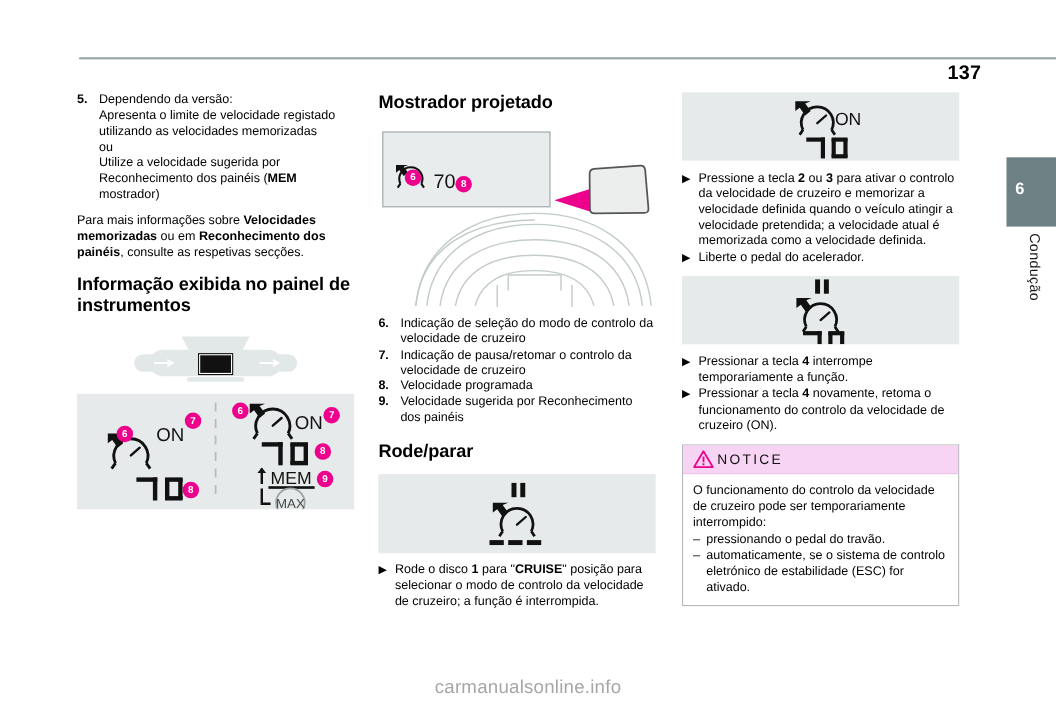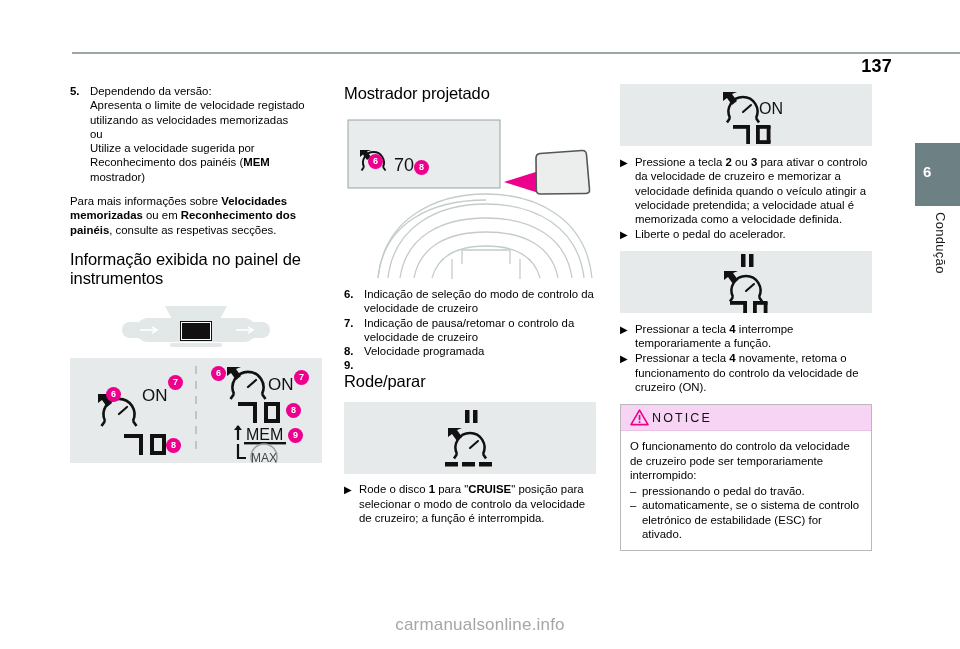--- a/index.html
+++ b/index.html
@@ -45,21 +45,21 @@
 
   
   .col { position:absolute; top:84px; width:252px; }
   #col-left   { left:70px; }
   #col-mid    { left:344px; }
   #col-right  { left:620px; }
 
   
   p { margin:16px 0 9px 0; font-size:11.4px; line-height:14.3px; }
   .h2 {
-    font-size:16.5px; font-weight:normal; line-height:19px;
+    font-size:16.5px; font-weight:bold; line-height:19px;
     margin:0 0 11px 0; letter-spacing:-0.1px;
   }
   b, .b { font-weight:bold; }
 
   .numlist { margin:0; padding:0; list-style:none; }
   .numlist li {
     position:relative; padding-left:20px;
     font-size:11.4px; line-height:14.3px; margin-bottom:0px;
   }
   .numlist li .num {
@@ -320,20 +320,21 @@
     <li>
       <span class="num">7.</span>
       <span>Indicação de pausa/retomar o controlo da velocidade de cruzeiro</span>
     </li>
     <li>
       <span class="num">8.</span>
       <span>Velocidade programada</span>
     </li>
     <li>
       <span class="num">9.</span>
+      <span>Velocidade sugerida por Reconhecimento dos painéis</span>
     </li>
   </ul>
 
   <div class="h2" style="margin-top:14px">Rode/parar</div>
 
   <div class="fig" id="fig-onoff">
     <svg width="252" height="72" viewBox="0 0 252 72">
 
       <g fill="#111">
         <rect x="121" y="8" width="4.5" height="13"></rect>

